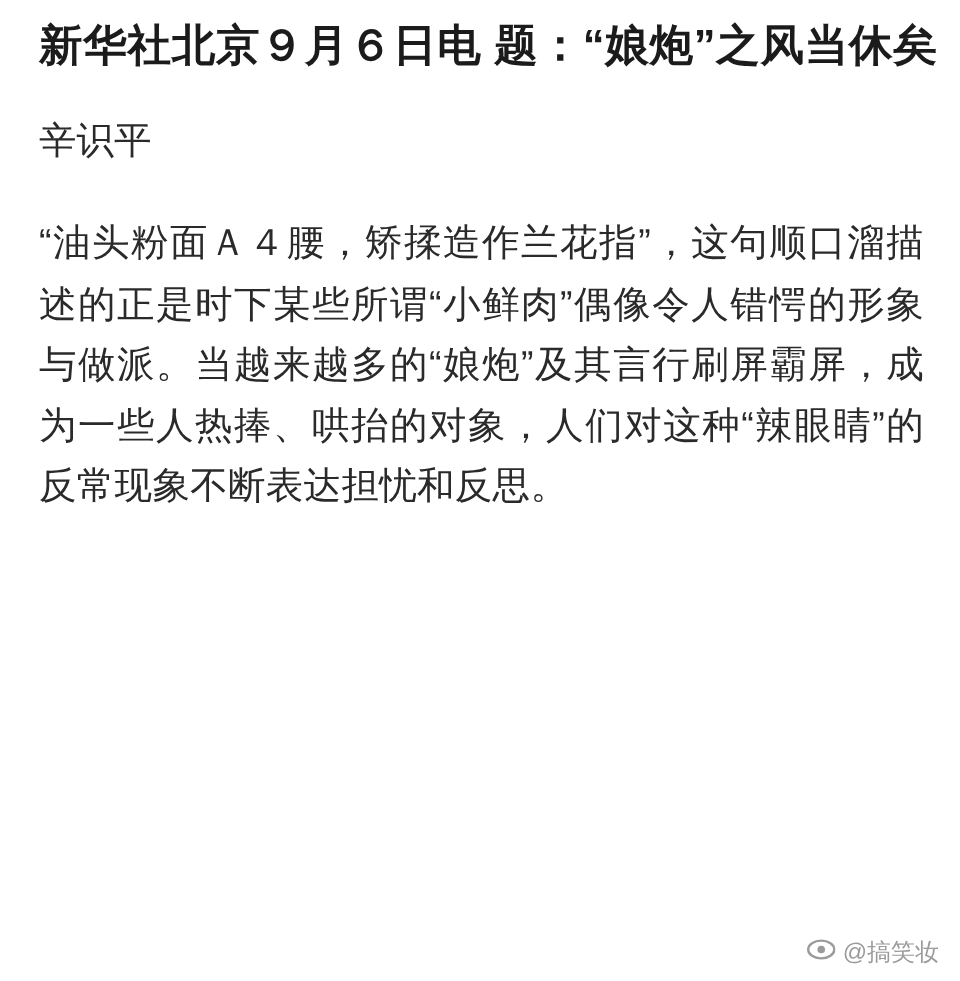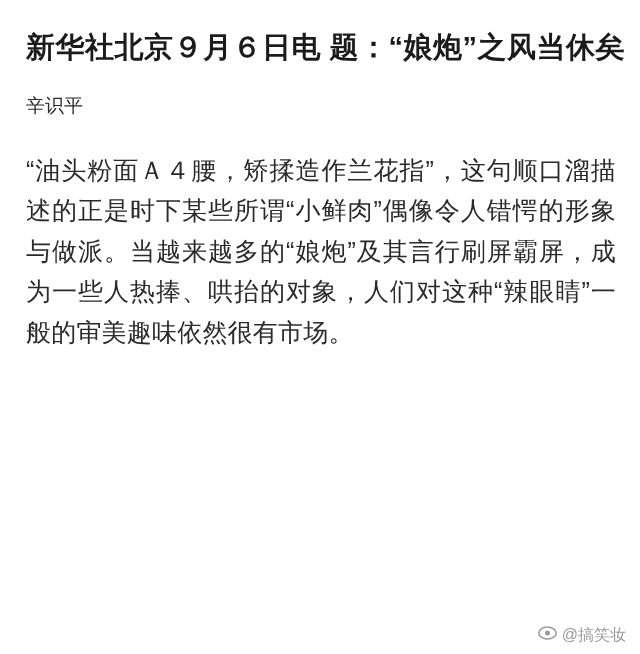--- a/index.html
+++ b/index.html
@@ -11,34 +11,34 @@
     height: 654px;
     background: #ffffff;
     font-family: "Liberation Sans", sans-serif;
     overflow: hidden;
     position: relative;
   }
   .article {
     box-sizing: border-box;
     width: 640px;
     height: 654px;
-    padding: 28px 24px 0 26px;
+    padding: 12px 24px 0 26px;
     position: relative;
   }
   .headline {
     font-size: 29px;
     line-height: 1.35;
     font-weight: bold;
     color: #1b1b1b;
     letter-spacing: 0.5px;
     margin: 0 0 26px 0;
     white-space: nowrap;
   }
   .byline {
-    font-size: 19px;
+    font-size: 25px;
     line-height: 1.4;
     color: #2a2a2a;
     margin: 0 0 30px 0;
   }
   .para {
     font-size: 25px;
     line-height: 1.62;
     color: #2a2a2a;
     margin: 0 0 26px 0;
     text-align: justify;
@@ -66,21 +66,21 @@
 </head>
 <body>
 
 <div class="article">
 
   <h1 class="headline">新华社北京９月６日电 题：“娘炮”之风当休矣</h1>
 
   <div class="byline">辛识平</div>
 
 
-  <p class="para">“油头粉面Ａ４腰，矫揉造作兰花指”，这句顺口溜描述的正是时下某些所谓“小鲜肉”偶像令人错愕的形象与做派。当越来越多的“娘炮”及其言行刷屏霸屏，成为一些人热捧、哄抬的对象，人们对这种“辣眼睛”一般的审美趣味依然很有市场。</p>
+  <p class="para">“油头粉面Ａ４腰，矫揉造作兰花指”，这句顺口溜描述的正是时下某些所谓“小鲜肉”偶像令人错愕的形象与做派。当越来越多的“娘炮”及其言行刷屏霸屏，成为一些人热捧、哄抬的对象，人们对这种“辣眼睛”的反常现象不断表达担忧和反思。</p>
 
   <div class="watermark">
     <span class="weibo-eye">
       <svg viewBox="0 0 24 20" width="19" height="16" aria-hidden="true">
         <ellipse cx="12" cy="10" rx="11" ry="7.5" fill="none" stroke="#9b9b9b" stroke-width="2"></ellipse>
         <circle cx="12" cy="10" r="3.2" fill="#9b9b9b"></circle>
       </svg>
     </span>
     <span>@搞笑妆</span>
   </div>

